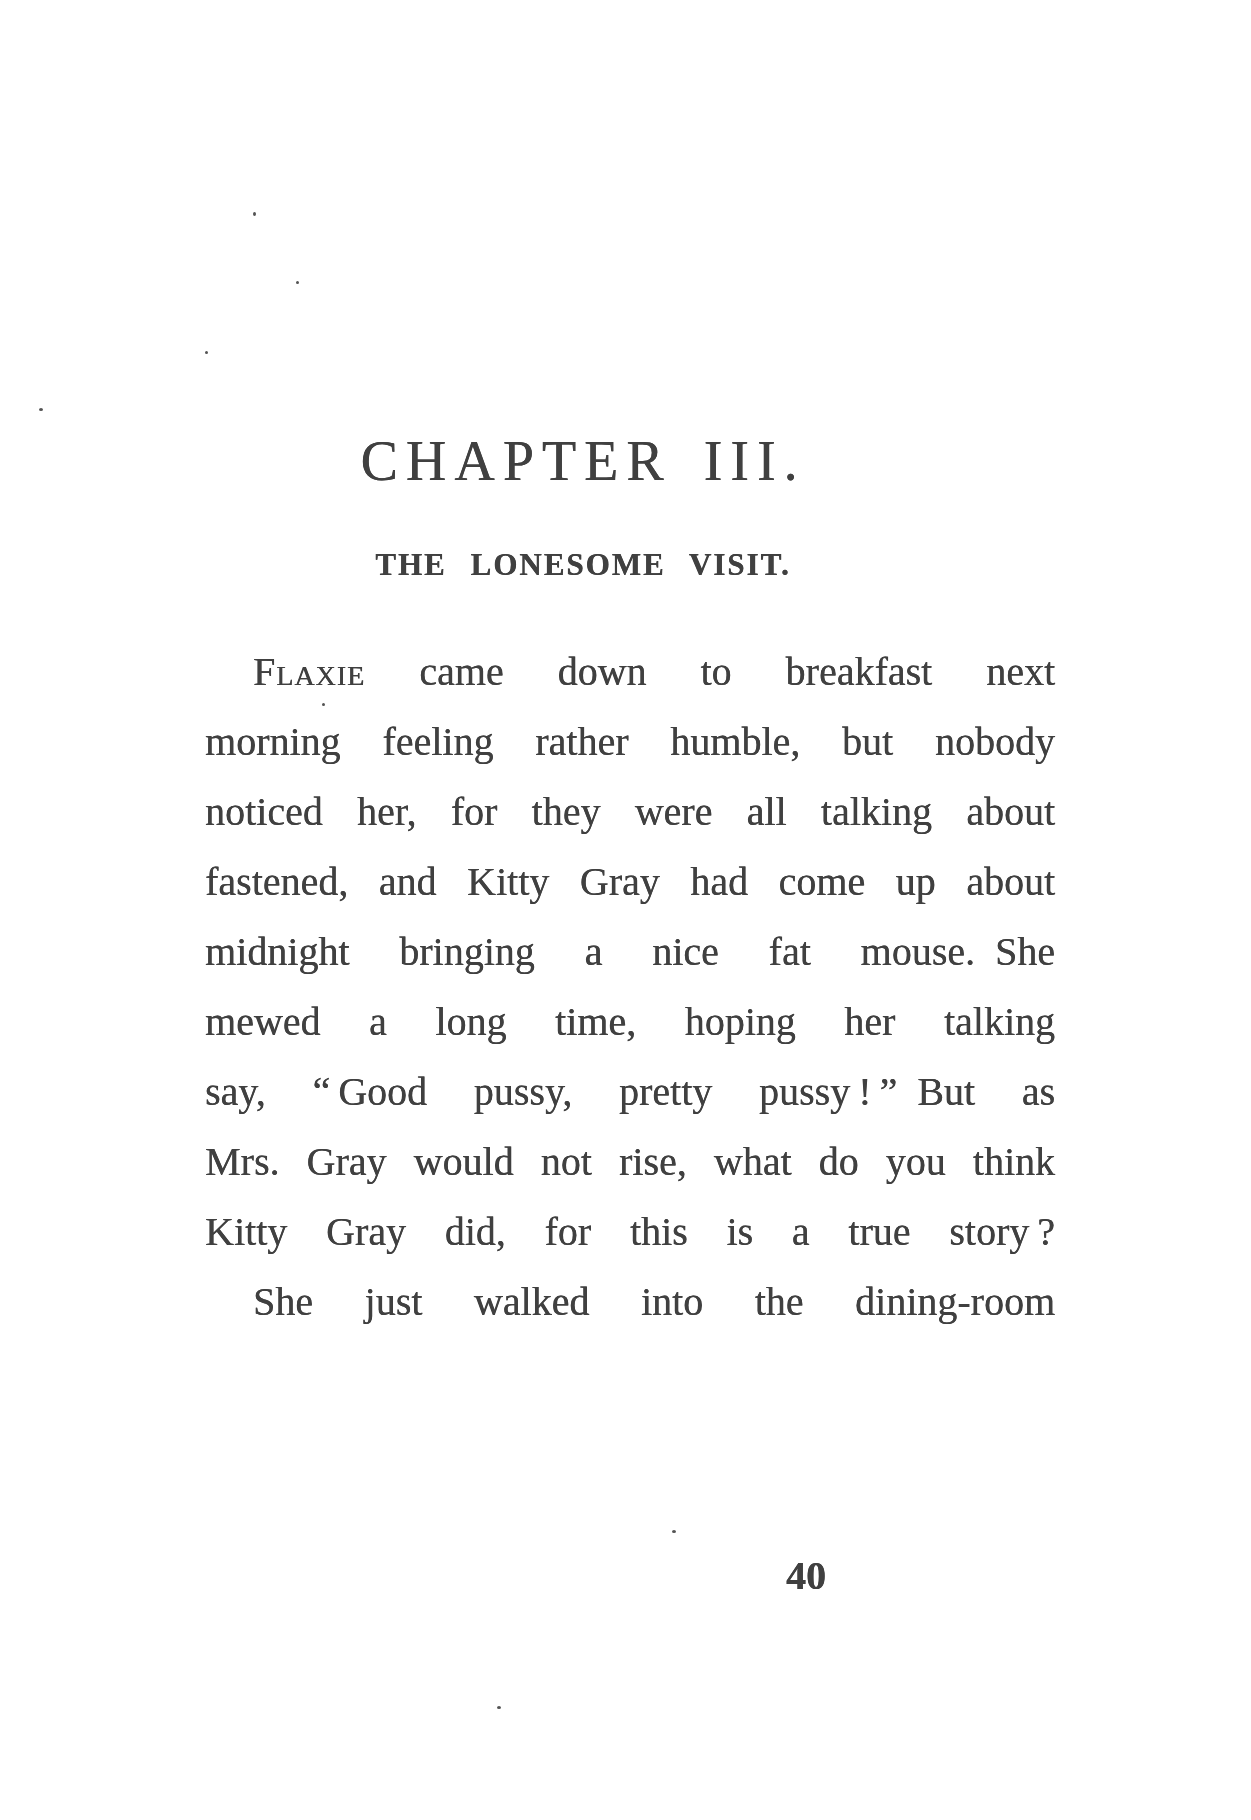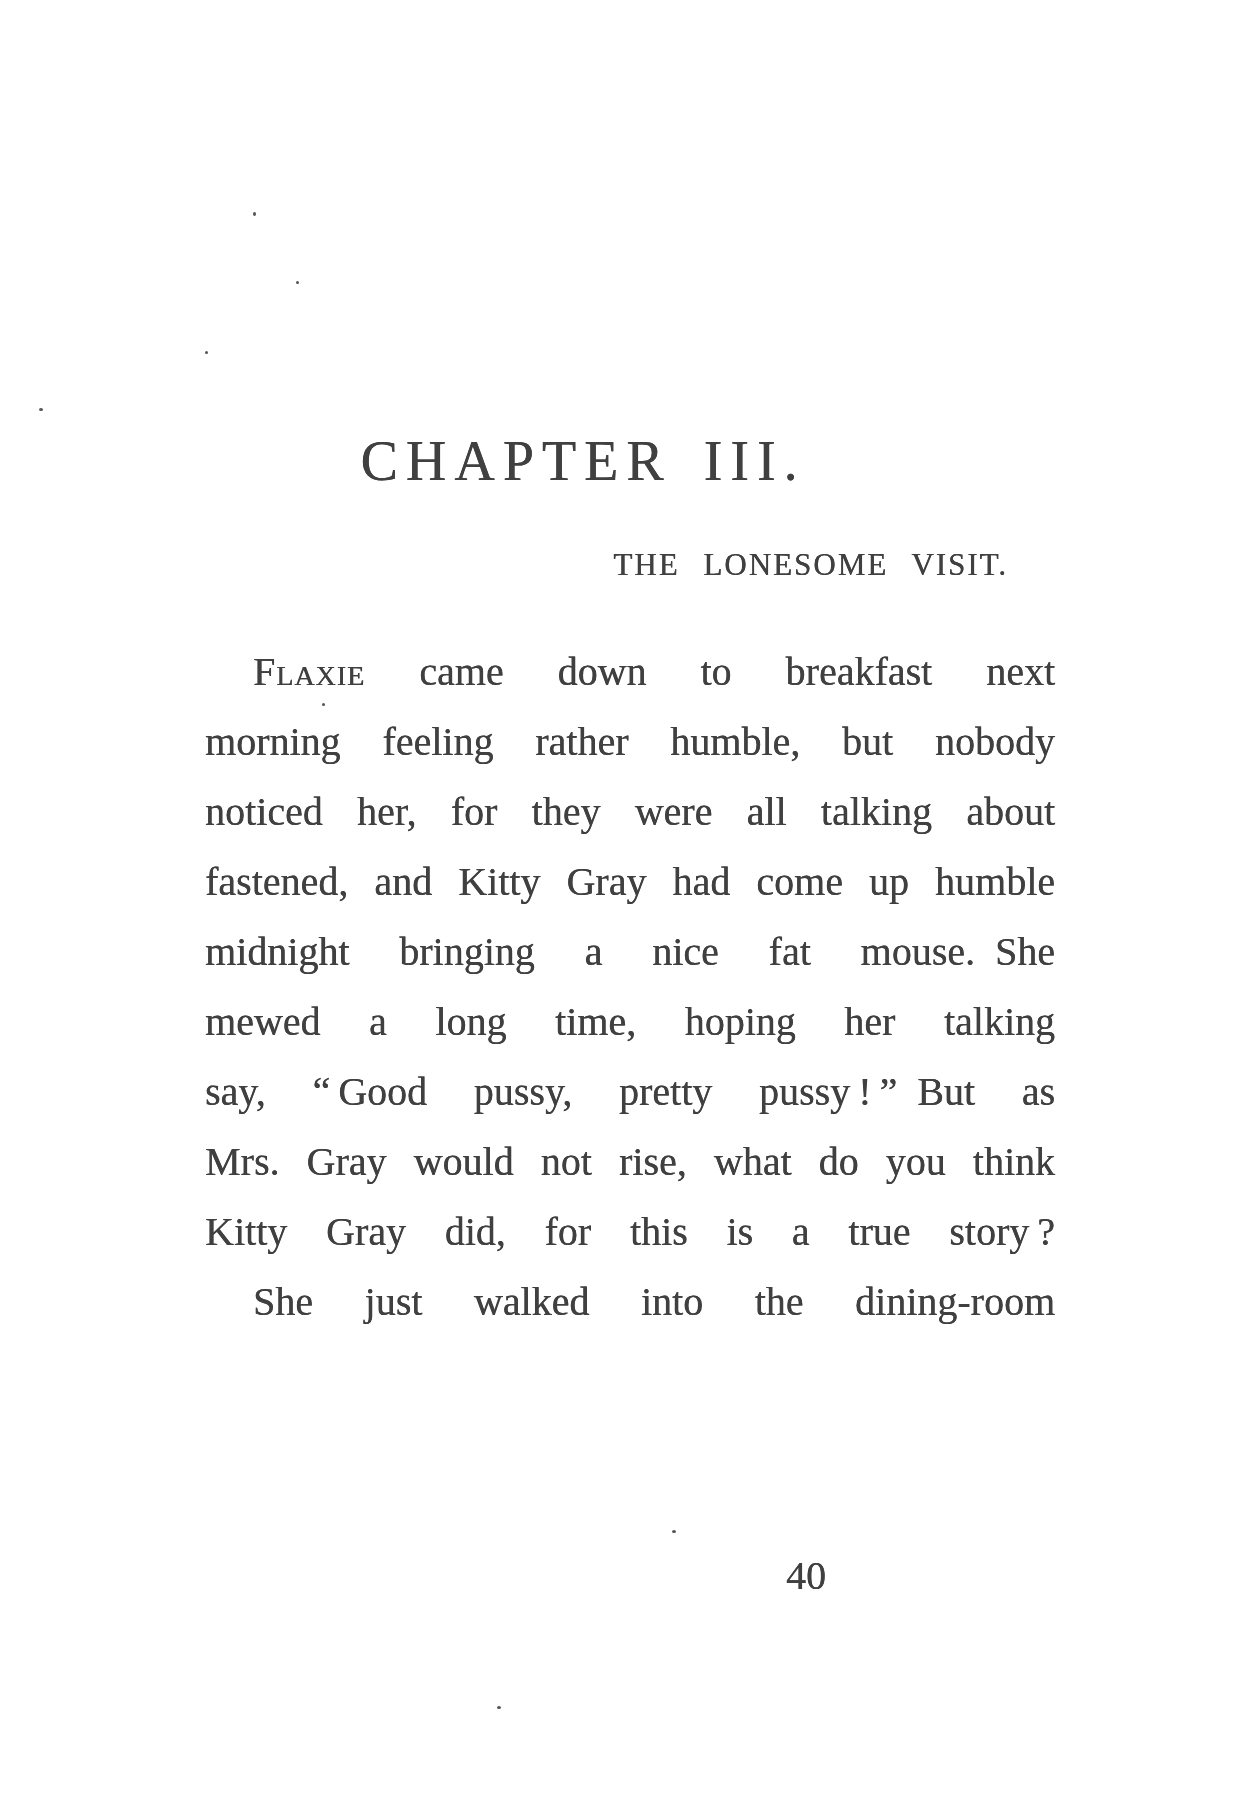--- a/index.html
+++ b/index.html
@@ -23,23 +23,23 @@
     line-height: 1;
     letter-spacing: 8px;
     word-spacing: 10px;
     white-space: nowrap;
   }
   .chapter-subtitle {
     position: absolute;
     top: 549px;
     left: 158px;
     width: 850px;
-    text-align: right;
+    text-align: center;
     font-size: 31px;
-    font-weight: normal;
+    font-weight: bold;
     line-height: 1;
     letter-spacing: 2px;
     word-spacing: 14px;
     white-space: nowrap;
   }
   .body-text {
     position: absolute;
     top: 637px;
     left: 158px;
     width: 850px;
@@ -54,20 +54,21 @@
     overflow: visible;
   }
   .text-line.indent { text-indent: 48px; }
   .smallcaps { font-variant: small-caps; letter-spacing: 1px; }
   .page-number {
     position: absolute;
     top: 1556px;
     left: 786px;
     font-size: 40px;
     line-height: 40px;
+    font-weight: bold;
   }
   .speck {
     position: absolute;
     background: #1a1a1a;
     border-radius: 50%;
     opacity: 0.75;
   }
 </style>
 </head>
 <body>
@@ -75,21 +76,21 @@
 <div class="sheet">
 
   <div class="chapter-heading">CHAPTER III.</div>
 
   <div class="chapter-subtitle">THE LONESOME VISIT.</div>
 
   <div class="body-text">
     <div class="text-line indent"><span class="smallcaps">Flaxie</span> <span>came down to breakfast next</span></div>
     <div class="text-line">morning feeling rather humble, but nobody</div>
     <div class="text-line">noticed her, for they were all talking about</div>
-    <div class="text-line">fastened, and Kitty Gray had come up humble</div>
+    <div class="text-line">fastened, and Kitty Gray had come up about</div>
     <div class="text-line">midnight bringing a nice fat mouse. She</div>
     <div class="text-line">mewed a long time, hoping her talking</div>
     <div class="text-line">say, “ Good pussy, pretty pussy ! ” But as</div>
     <div class="text-line">Mrs. Gray would not rise, what do you think</div>
     <div class="text-line">Kitty Gray did, for this is a true story ?</div>
     <div class="text-line indent">She just walked into the dining-room</div>
   </div>
 
   <div class="page-number">40</div>
 

